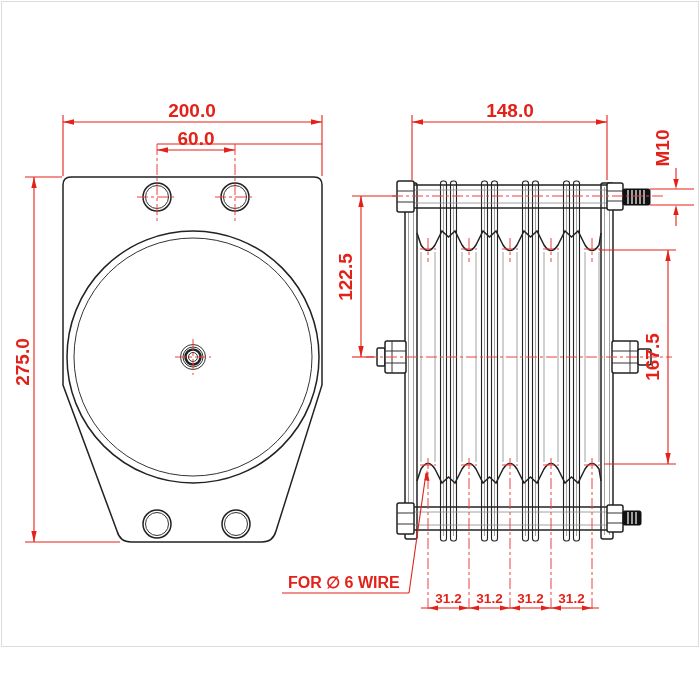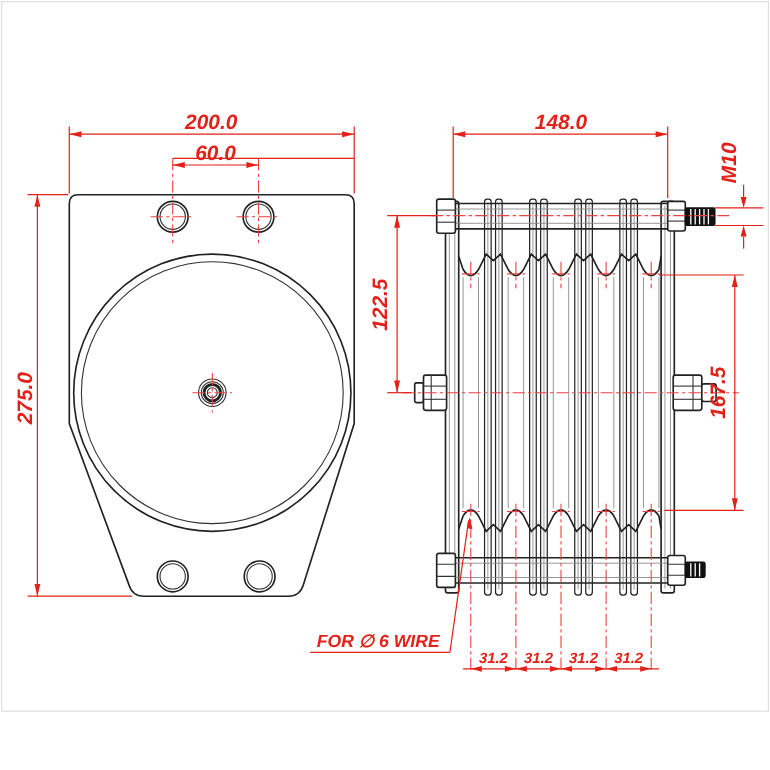--- a/index.html
+++ b/index.html
@@ -1,20 +1,19 @@
 <!DOCTYPE html>
 <html><head>
 <meta charset="utf-8">
 <style>
   html,body{margin:0;padding:0;background:#fff;}
   .canvas{
     position:relative;width:700px;height:648px;background:#ffffff;
     outline:1px solid #dcdcdc;outline-offset:-2px;
     font-family:"Liberation Sans", sans-serif;
-    font-style:italic;
   }
   svg{position:absolute;left:0;top:0;}
   .dimtxt{fill:#e32119;font-family:"Liberation Sans",sans-serif;font-size:19px;font-weight:600;}
   .dimtxt-sm{fill:#e32119;font-family:"Liberation Sans",sans-serif;font-size:13.5px;font-weight:600;}
   .dimtxt-note{fill:#e32119;font-family:"Liberation Sans",sans-serif;font-size:16px;font-weight:600;}
   .dimline{stroke:#e32119;stroke-width:1.1;fill:none;}
   .dimarrow{fill:#e32119;stroke:none;}
   .cline{stroke:#ef4040;stroke-width:1;fill:none;stroke-dasharray:11 3 3 3;}
   .geo{stroke:#222;stroke-width:1.5;fill:none;}
   .geo-thin{stroke:#333;stroke-width:1;fill:none;}

